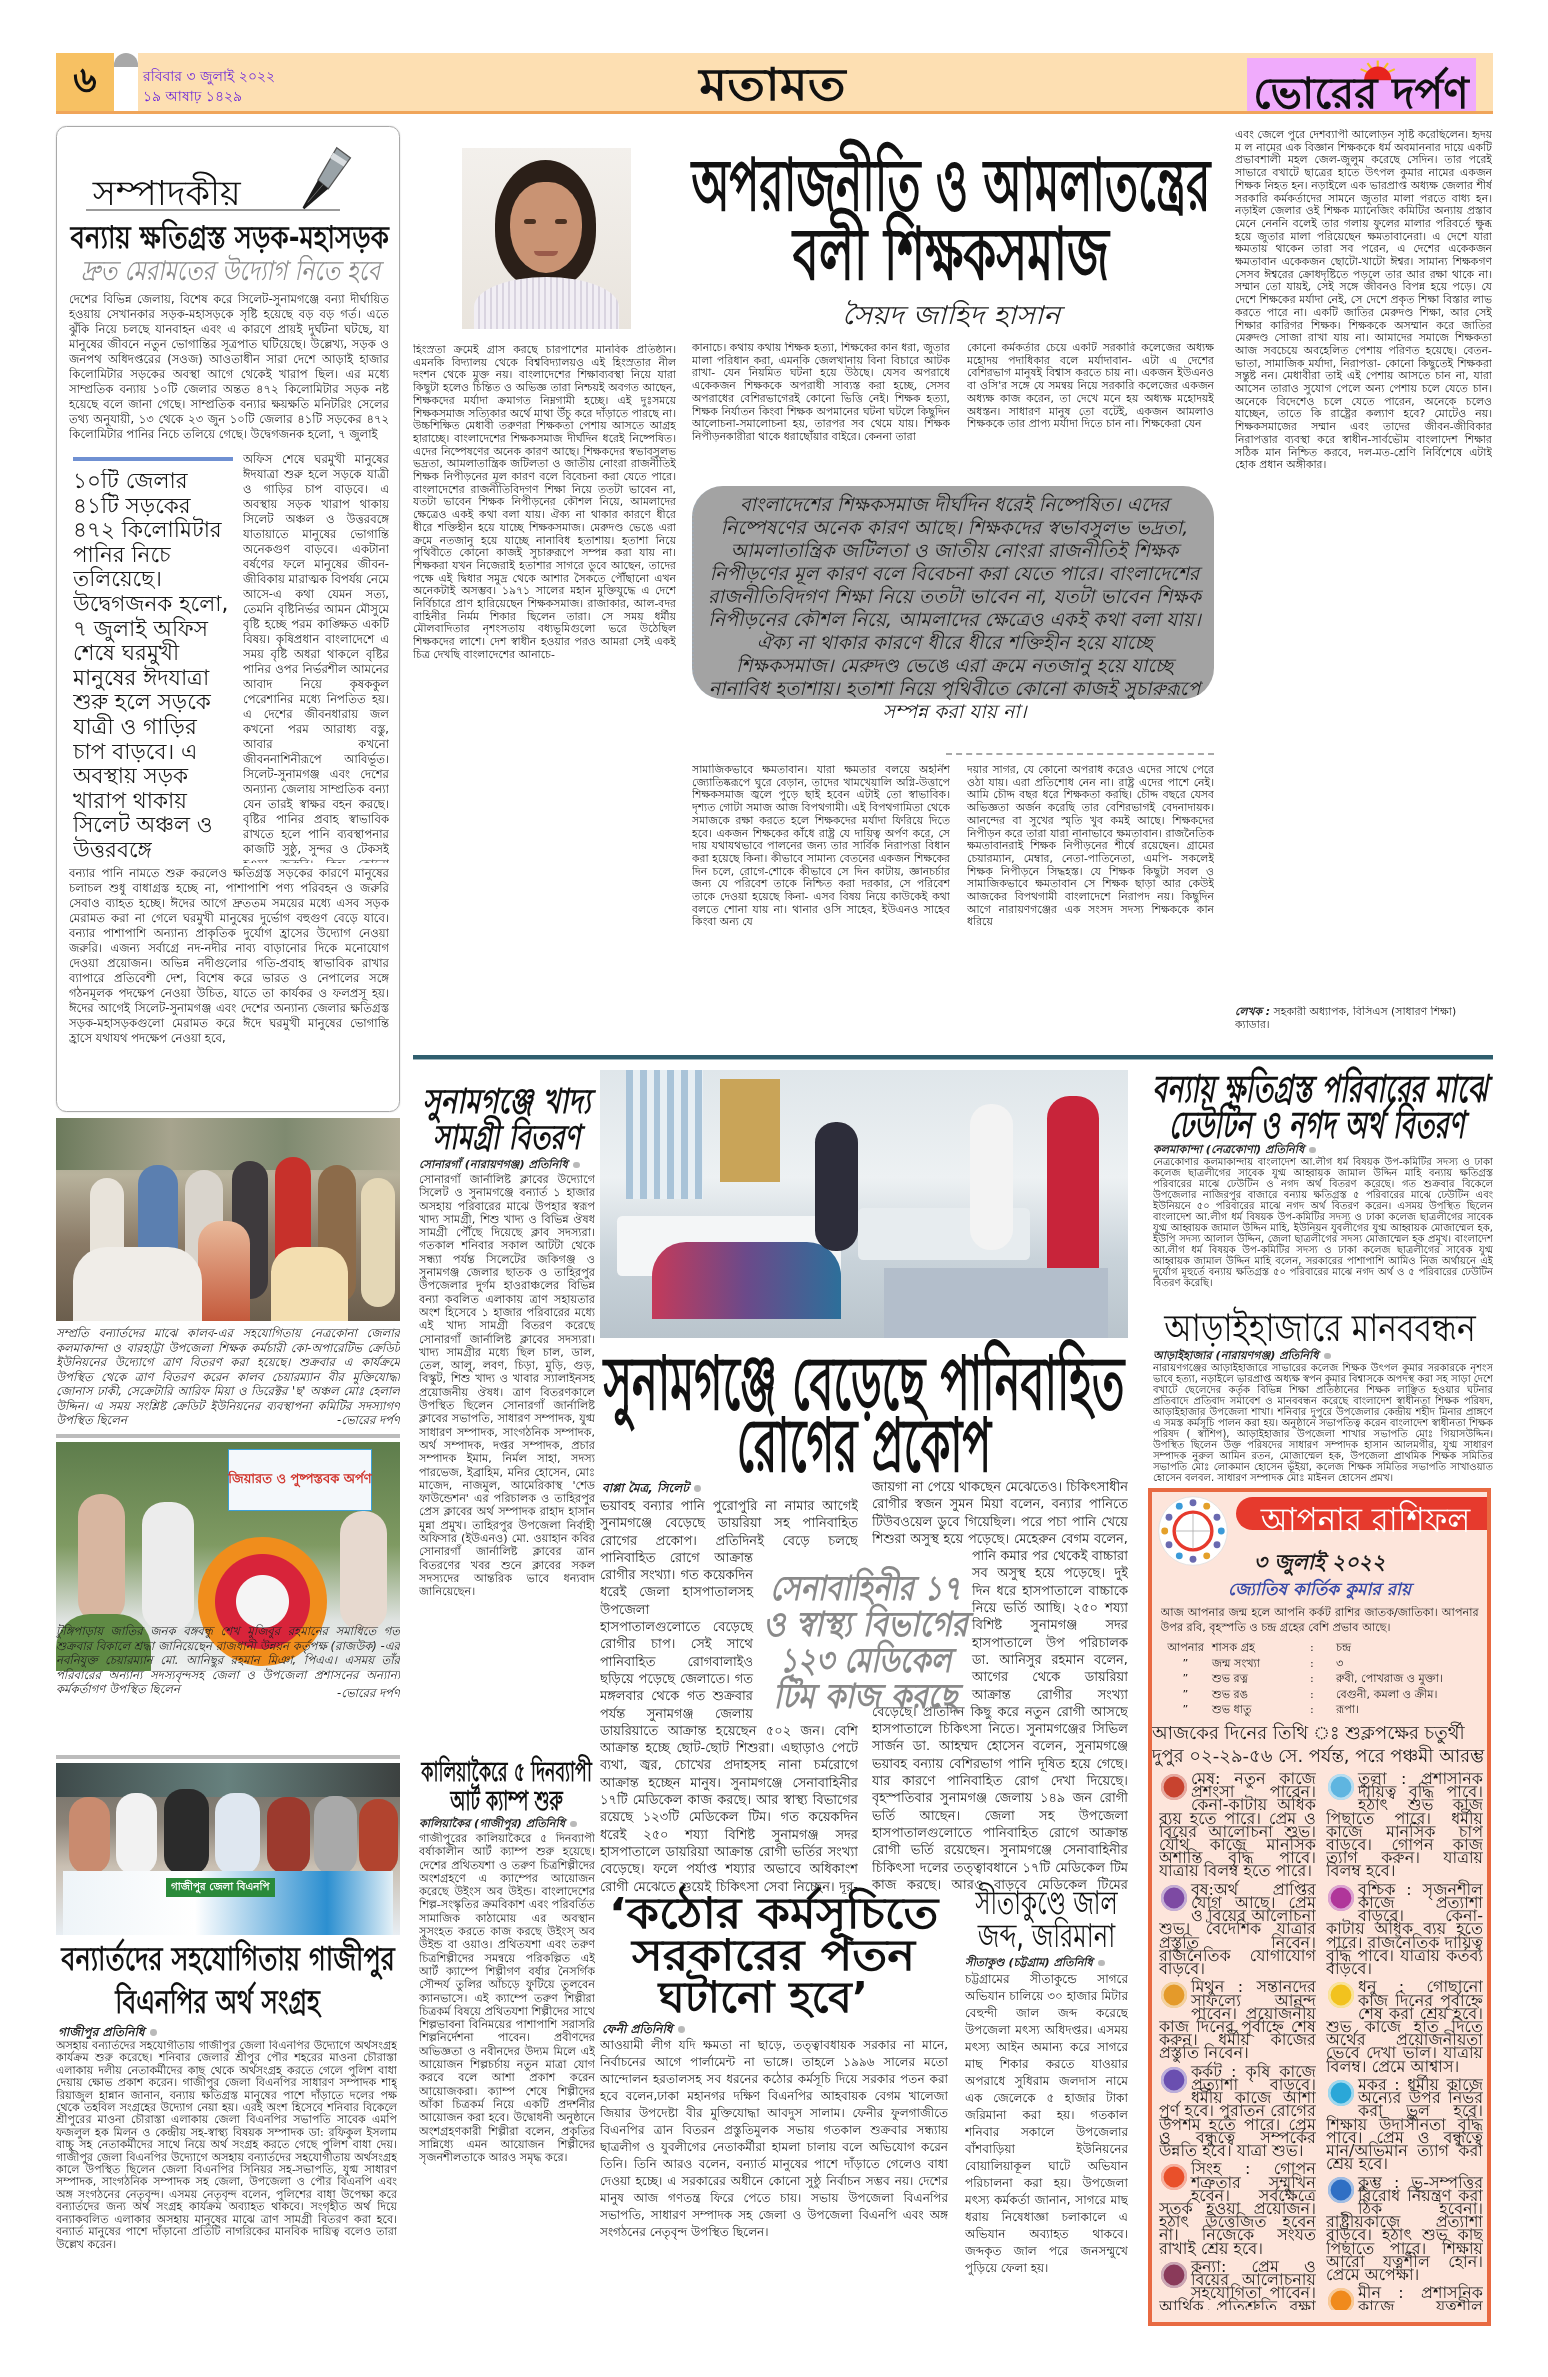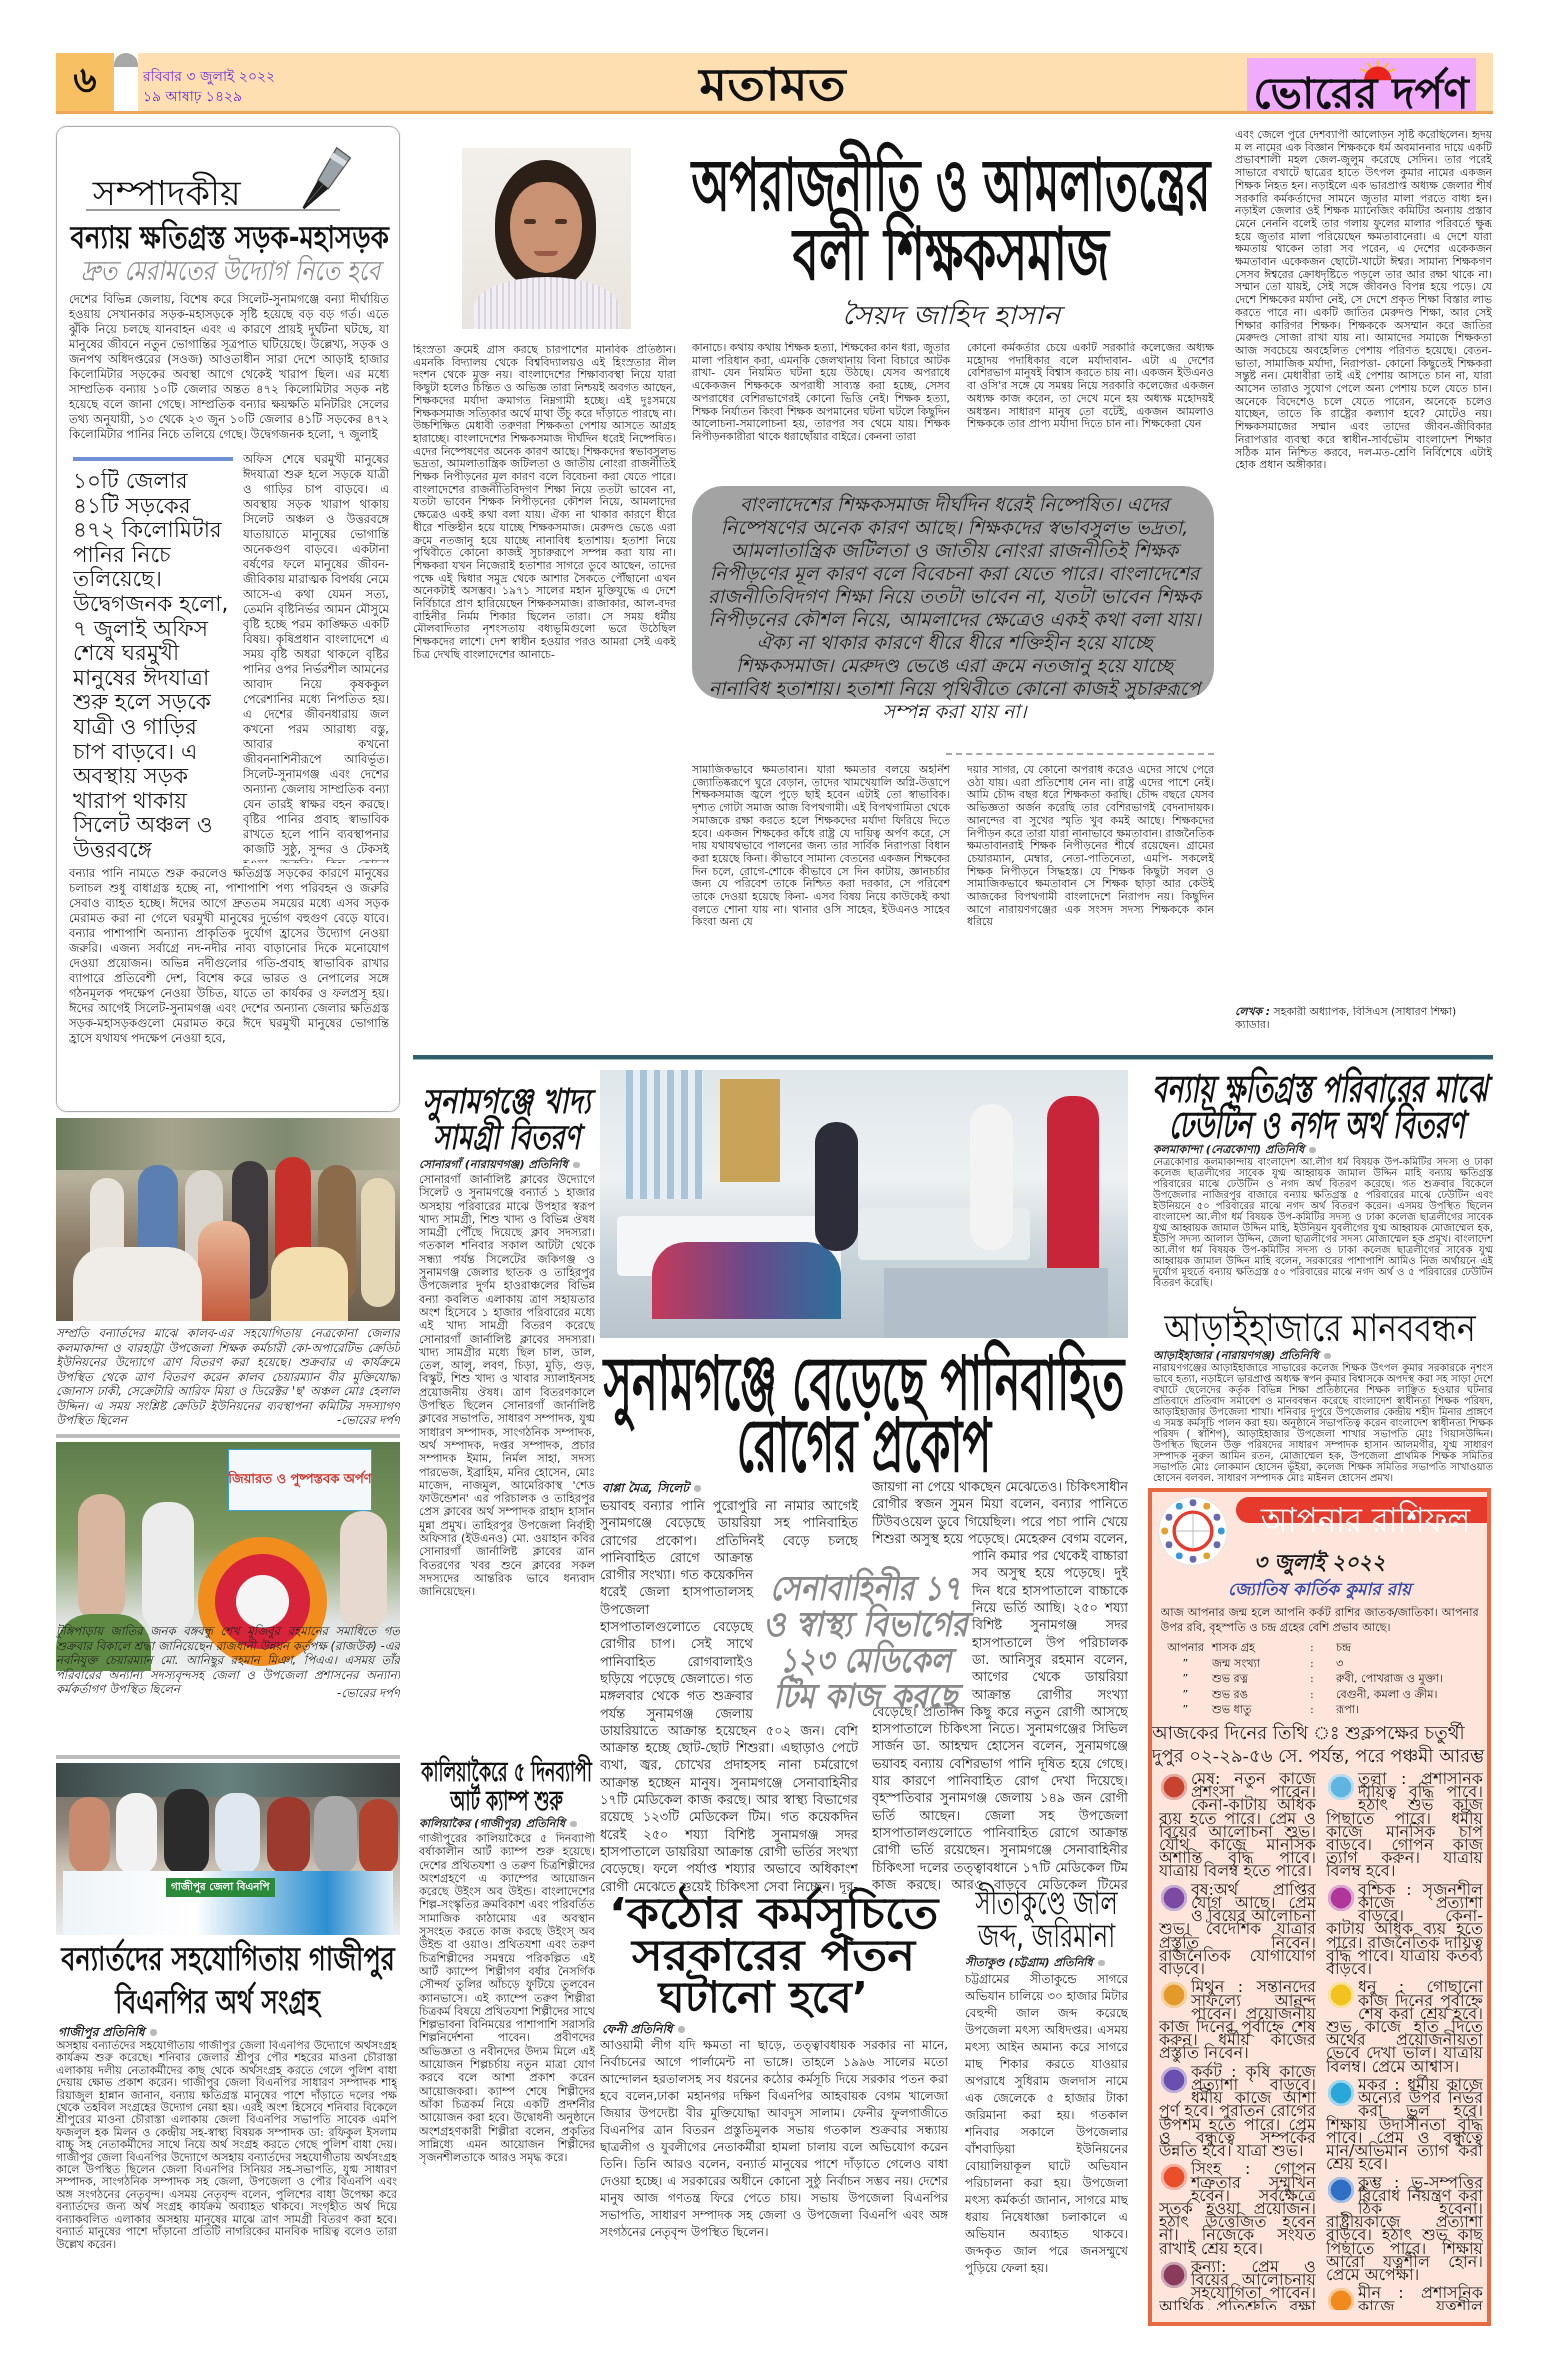--- a/index.html
+++ b/index.html
@@ -35,21 +35,21 @@
   #teal{left:413px;top:1055px;width:1080px;height:4.3px;background:#2f5e6e;border-bottom:1.7px solid #9fb6bd;}
   #authornote{font-size:10.8px;line-height:12.7px;text-align:left;}
   #authornote b{font-style:italic;}
   
   .scol{font-size:11.2px;line-height:13.3px;}
   .hcol{font-size:13px;line-height:17.3px;}
   .fcol{font-size:12px;line-height:17px;}
   .small{font-size:10px;line-height:11px;}
   
   #rbox{left:1148px;top:1488px;width:335px;height:830px;border:4.3px solid #e86a42;background:#fde5db;}
-  #rband{left:84px;top:5.2px;width:251px;height:26px;background:#e63a2d;border-radius:22.4px 0 0 22.4px;}
+  #rband{left:84px;top:5.2px;width:251px;height:33px;background:#e63a2d;border-radius:22.4px 0 0 22.4px;}
   .rcenter{position:absolute;left:0;width:335px;text-align:center;white-space:nowrap;}
   #rdate{top:55px;font-size:20.6px;font-weight:700;font-style:italic;color:#1a1a1a;}
   #rastro{top:84px;font-size:17px;font-weight:700;font-style:italic;color:#3a4ba8;}
   #rintro{position:absolute;left:8.6px;top:114px;width:318px;height:31px;font-size:11.2px;line-height:14.6px;text-align:justify;overflow:hidden;}
   #rtable{position:absolute;left:12px;top:148px;width:310px;}
   .rrow{position:relative;height:15.5px;font-size:11.2px;line-height:15.5px;white-space:nowrap;}
   .rprefix{position:absolute;left:0;width:43px;text-align:center;}
   .rlabel{position:absolute;left:48px;}
   .rcolon{position:absolute;left:146px;}
   .rvalue{position:absolute;left:172px;}

